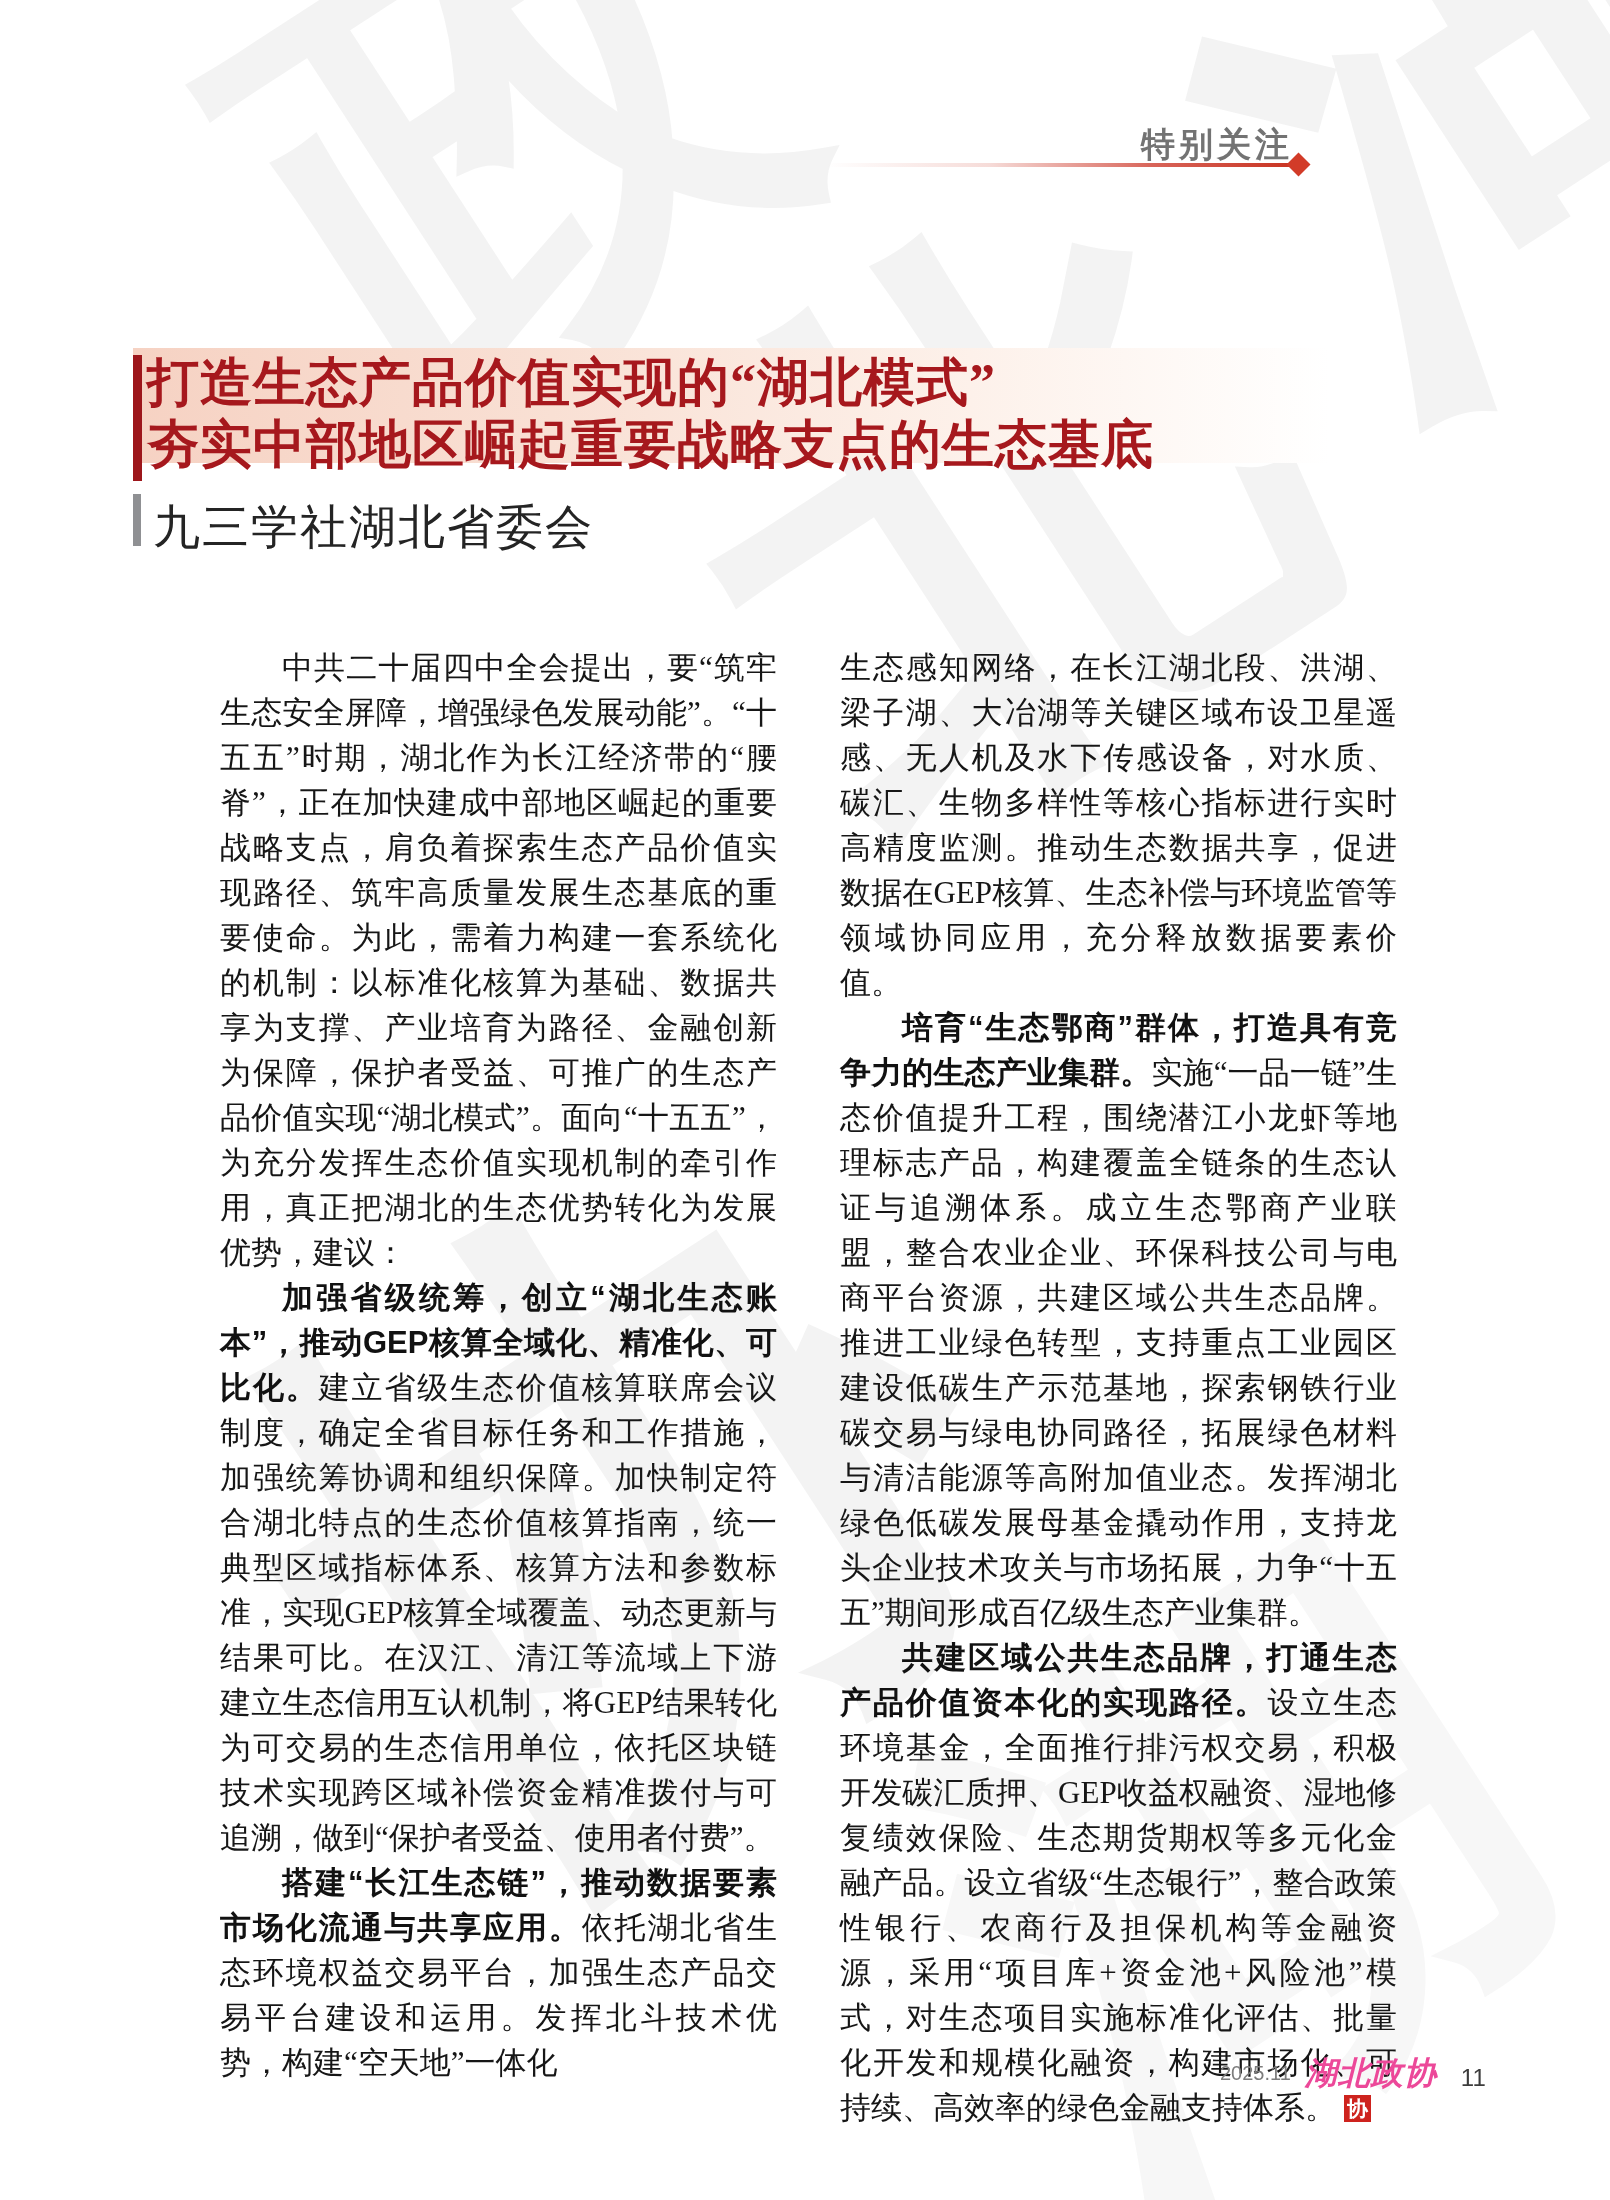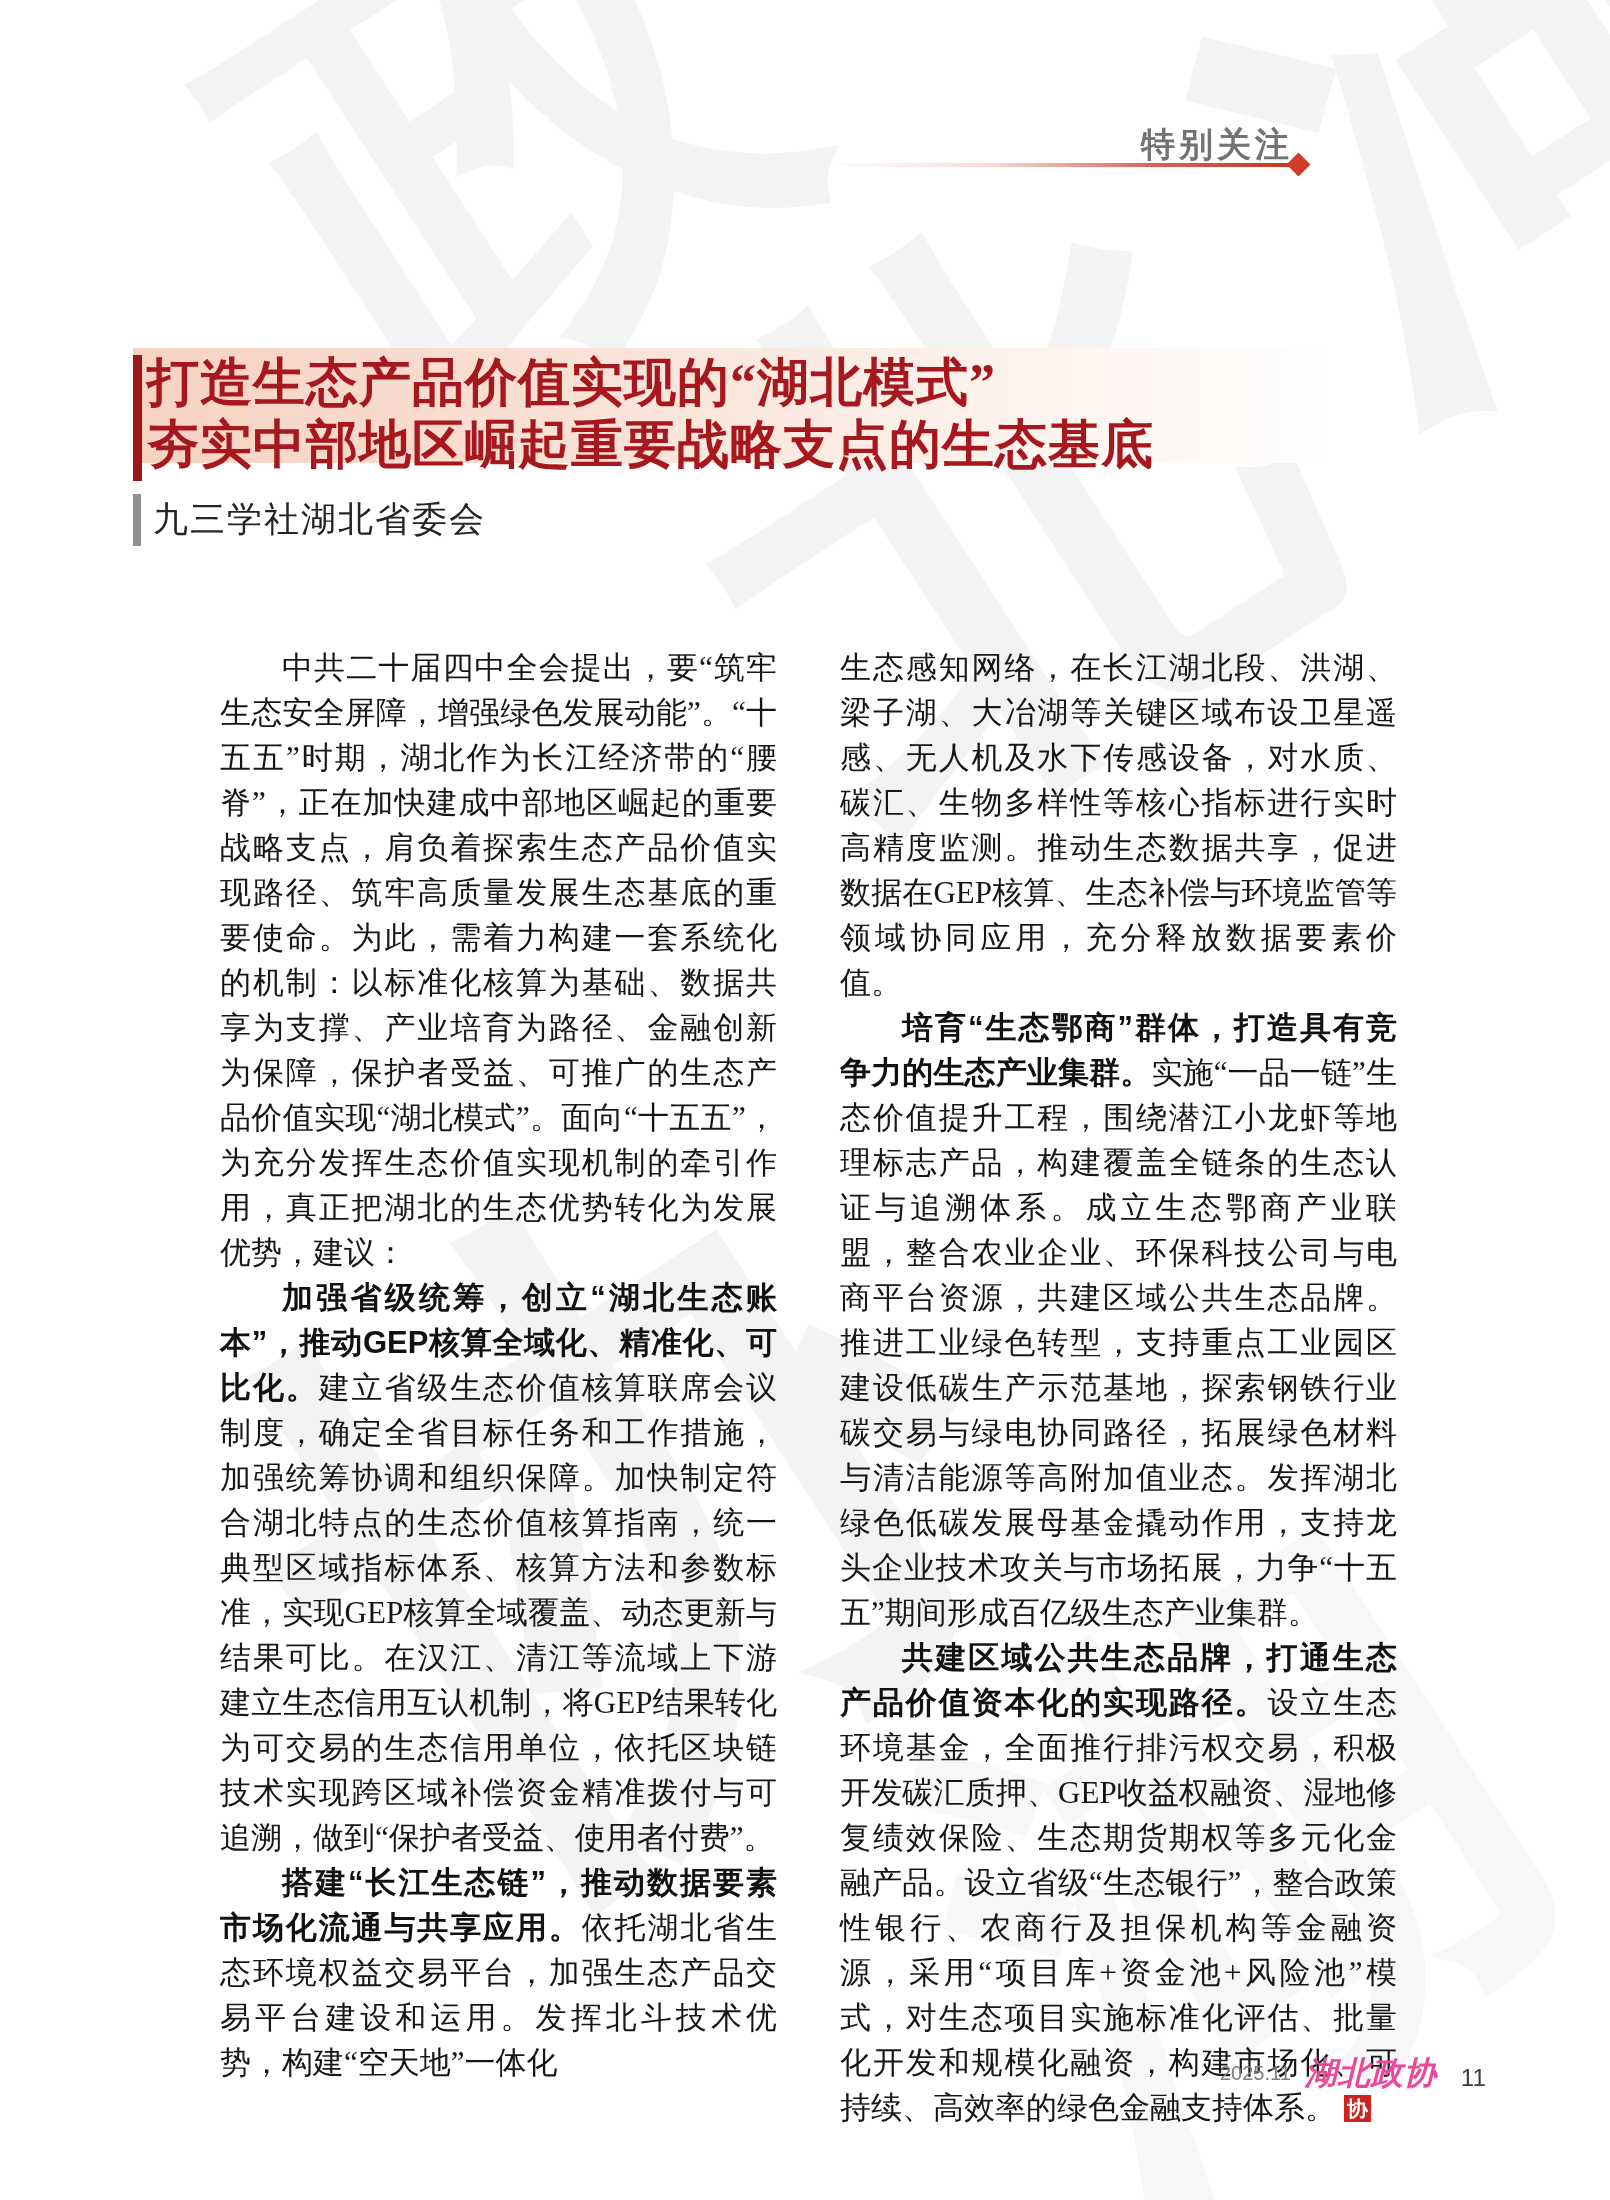--- a/index.html
+++ b/index.html
@@ -40,21 +40,21 @@
   }
   .title-bar{position:absolute;left:0;top:7px;width:9px;height:126px;background:#9d161b;}
   .title-text{
     position:absolute;left:14px;top:4px;width:1180px;
     font-size:52px;line-height:62px;font-weight:bold;color:#a6181d;
     letter-spacing:1px;white-space:nowrap;
   }
   
   .byline-bar{position:absolute;left:133px;top:494px;width:8px;height:52px;background:#8f9093;}
   .byline{
-    position:absolute;left:153px;top:496px;font-size:35px;color:#242424;
+    position:absolute;left:153px;top:496px;font-size:47px;color:#242424;
     letter-spacing:2px;font-family:"Liberation Serif","DejaVu Serif",serif;
   }
   
   .col{
     position:absolute;top:645px;width:557px;
     font-size:31px;line-height:45px;text-align:justify;color:#161616;
   }
   .col-left{left:220px;}
   .col-right{left:840px;}
   .para{margin:0;}

